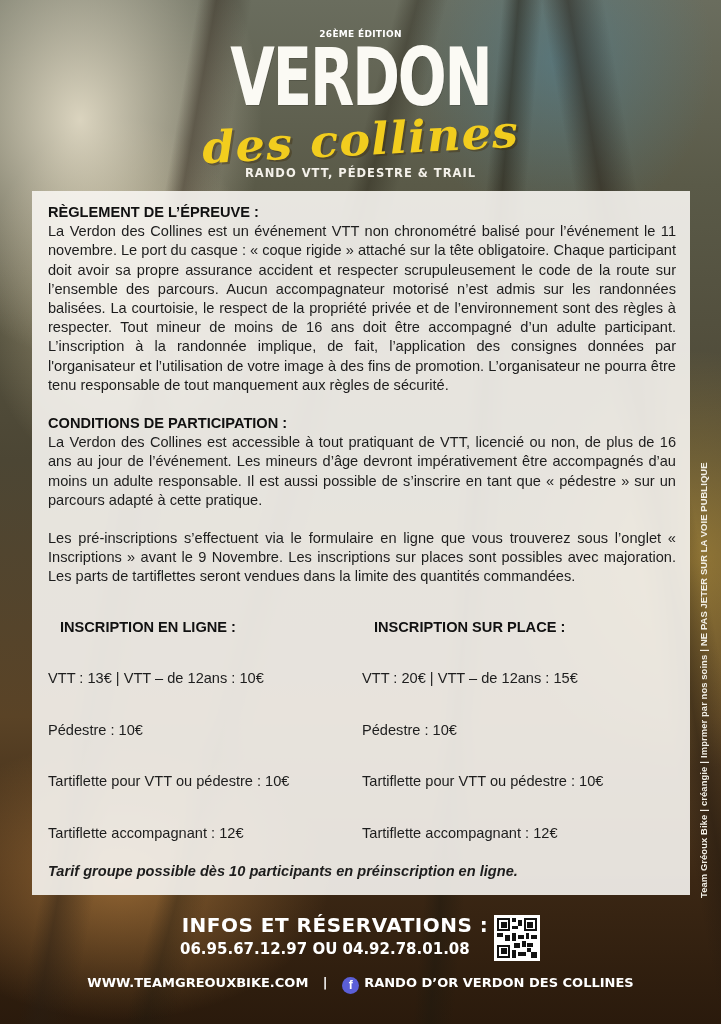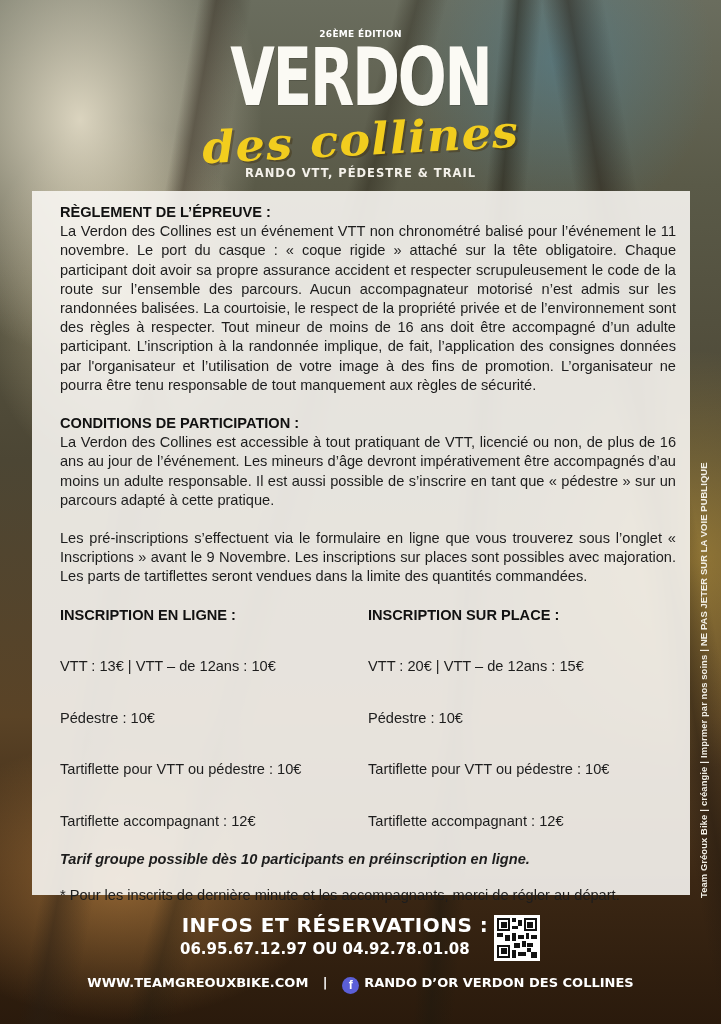--- a/index.html
+++ b/index.html
@@ -35,30 +35,30 @@
     position: absolute; left: 0; right: 0; top: 96px; text-align: center;
     font-family: "DejaVu Serif", serif; font-style: italic; font-weight: bold; font-size: 44px; line-height: 44px;
     color: #f2cd1e; letter-spacing: 1px; transform: rotate(-3deg) scaleX(1.05);
     text-shadow: 2px 2px 0 rgba(60,40,0,0.35);
   }
   .subtitle { position: absolute; left: 0; right: 0; top: 144px; text-align: center; font-family: "DejaVu Sans", sans-serif; font-weight: bold; font-size: 11.5px; letter-spacing: 1px; color: #f4f1ea; }
 
   .panel {
     position: absolute; left: 32px; top: 191px; width: 658px; height: 704px;
     background: rgba(247,245,241,0.90);
-    box-sizing: border-box; padding: 12px 14px 0 28px;
+    box-sizing: border-box; padding: 12px 14px 0 16px;
     color: #1d1d1d; font-size: 14.6px; line-height: 19.2px;
   }
   .section { margin-bottom: 19px; }
   .section h2 { margin: 0; font-size: 14.6px; line-height: 19.2px; font-weight: bold; color: #111; }
   .section p { margin: 0; text-align: justify; }
   .section p.last-left { text-align-last: left; }
   .prices { display: flex; gap: 0; margin-top: 0; margin-bottom: 18px; }
   .price-col { width: 343px; }
-  .price-col h3 { margin: 0; font-size: 14.6px; line-height: 19.2px; font-weight: bold; color: #111; }
+  .price-col h3 { margin: 12px; font-size: 14.6px; line-height: 19.2px; font-weight: bold; color: #111; }
   .price-line { display: block; font-size: 14.6px; line-height: 19.8px; margin-top: 32px; }
   .group-note { font-weight: bold; font-style: italic; margin: 0 0 17px 0; font-size: 14.6px; }
   .footnote { margin: 0; font-size: 14.6px; }
 
   .side-text {
     position: absolute; left: 698px; top: 898px; transform-origin: 0 0; transform: rotate(-90deg);
     white-space: nowrap; font-size: 9.4px; font-weight: bold; color: #f2efe6; letter-spacing: 0.1px;
   }
   .side-text .sep { margin: 0 3px; }
 
@@ -107,21 +107,20 @@
     <div class="price-col">
       <h3>INSCRIPTION SUR PLACE :</h3>
       <span class="price-line">VTT : 20€ | VTT – de 12ans : 15€</span>
       <span class="price-line">Pédestre : 10€</span>
       <span class="price-line">Tartiflette pour VTT ou pédestre : 10€</span>
       <span class="price-line">Tartiflette accompagnant : 12€</span>
     </div>
   </div>
 
   <p class="group-note">Tarif groupe possible dès 10 participants en préinscription en ligne.</p>
-  <p class="footnote">* Pour les inscrits de dernière minute et les accompagnants, merci de régler au départ.</p>
 </div>
 
 <div class="side-text">
   <span>Team Gréoux Bike</span><span class="sep">|</span><span>créangie</span><span class="sep">|</span><span>Imprmer par nos soins</span><span class="sep">|</span><span>NE PAS JETER SUR LA VOIE PUBLIQUE</span>
 </div>
 
 <div class="footer-title">INFOS ET RÉSERVATIONS :</div>
 <div class="footer-phones">06.95.67.12.97 OU 04.92.78.01.08</div>
 <div class="qr">
   <svg viewBox="0 0 21 21" shape-rendering="crispEdges">

